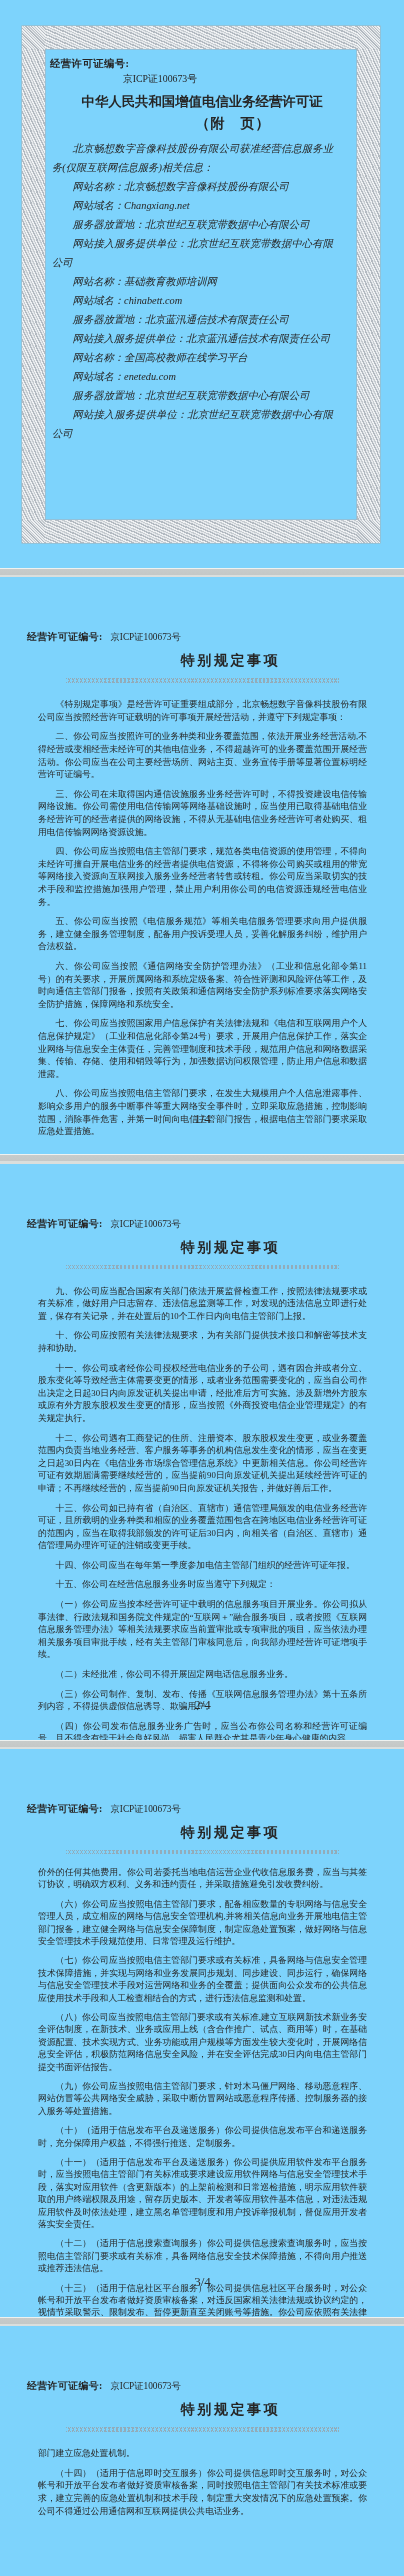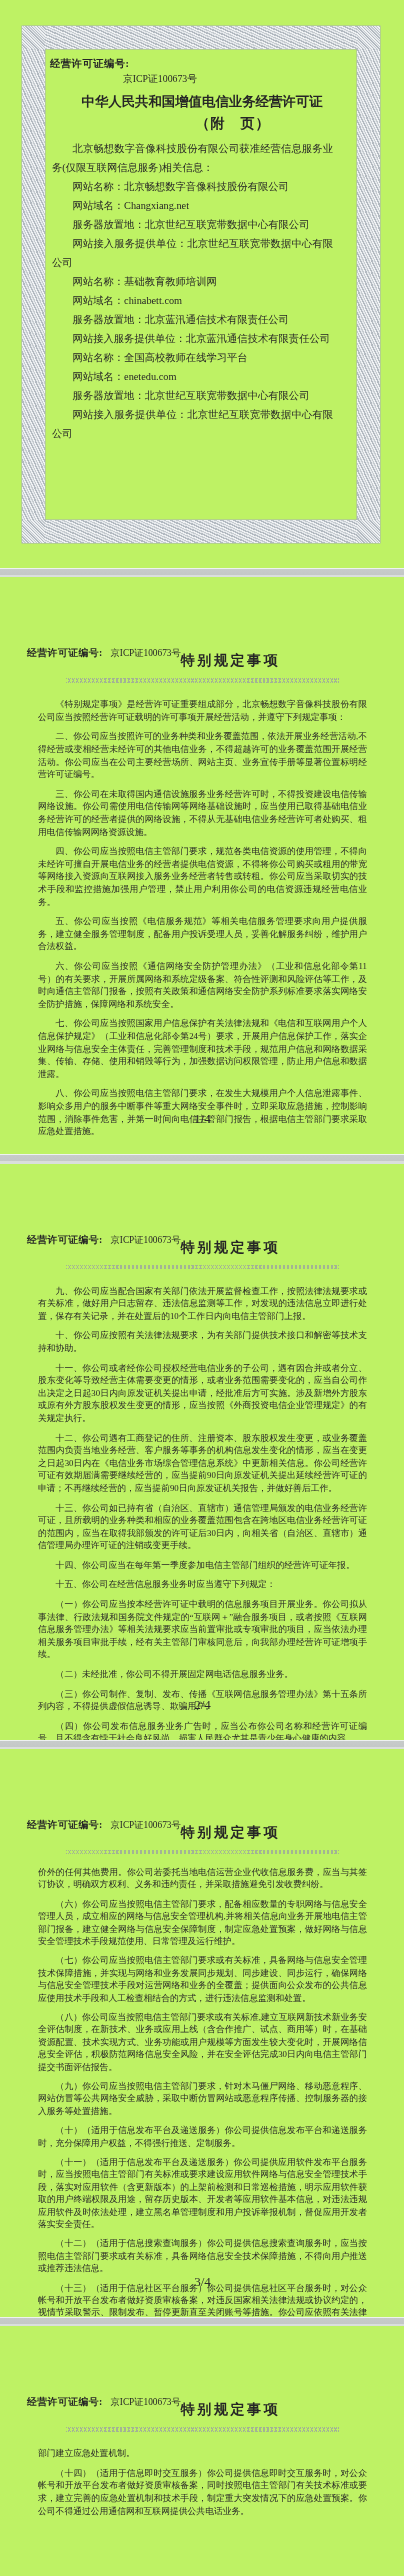--- a/index.html
+++ b/index.html
@@ -1,39 +1,39 @@
 <!DOCTYPE html>
 <html style="font-size:8.2px"><head>
 <meta charset="utf-8">
 <style>
   html,body{margin:0;padding:0;background:#b9bdbc;}
   #shot{position:relative;width:405px;height:2873px;margin:0 auto;background:#fff;
         font-family:"Liberation Serif","DejaVu Serif",serif;color:#262626;}
-  .page{position:relative;background:#bef264;overflow:hidden;}
+  .page{position:relative;background:#7dd3fc;overflow:hidden;}
   .page-cert{height:568px;}
   .page-std{height:577px;}
   .page-std3{height:576px;}
   .page-std4{height:568px;}
   .page-last{height:548px;}
   .divider{height:9.3px;background:linear-gradient(180deg,#eef2f0 0,#eef2f0 1px,#c7cbca 1px,#c4c8c7 6.7px,#dadedc 6.7px,#dadedc 9.3px);}
 
   
   .cert-frame{position:absolute;left:22px;top:26px;width:358px;height:517px;box-sizing:border-box;
     border:23px solid transparent;
     border-image:repeating-linear-gradient(45deg,#b3bac1 0 2.1px,#e6e9ec 2.1px 4.1px,#c5cbd0 4.1px 5.7px,#eff1f3 5.7px 7.7px) 45;
     box-shadow:0 0 0 0.5px #a9b0b5, inset 0 0 0 0.5px #a9b0b5;}
   .cert-no-label{position:absolute;left:50px;top:57px;font-size:10.3px;font-weight:bold;letter-spacing:0.5px;}
   .cert-no-value{position:absolute;left:123px;top:73px;font-size:9.8px;}
   .cert-title{position:absolute;left:45px;top:93px;width:314px;text-align:center;font-size:13.4px;font-weight:bold;}
   .cert-subtitle{position:absolute;left:45px;top:115px;width:314px;text-align:center;font-size:14px;font-weight:bold;letter-spacing:1px;padding-left:31px;}
   .cert-body{position:absolute;left:52px;top:139px;width:281px;font-size:10.3px;line-height:19px;}
-  .cpara{margin:0;text-indent:2em;text-align:justify;}
+  .cpara{margin:0;text-indent:2em;text-align:justify;font-style:italic;}
 
   
-  .sp-head{position:absolute;left:27px;top:70px;font-size:9.8px;white-space:nowrap;}
+  .sp-head{position:absolute;left:27px;top:54px;font-size:9.8px;white-space:nowrap;}
   .sp-head .lbl{font-weight:bold;letter-spacing:0.5px;}
   .sp-head .num{font-size:9.3px;margin-left:5.2px;}
   .sp-title{position:absolute;left:0;top:75px;width:100%;text-align:center;font-size:14px;font-weight:bold;letter-spacing:2.6px;padding-left:28px;}
   .sp-rule{position:absolute;left:66px;top:101px;width:273px;height:4.6px;opacity:.75;
     background:repeating-linear-gradient(115deg,#9aa0a4 0 1px,transparent 1px 3.6px),
                repeating-linear-gradient(65deg,#9aa0a4 0 1px,transparent 1px 3.6px);}
   .sp-body{position:absolute;left:31px;top:114px;width:343px;font-size:8.8px;line-height:12.6px;}
   .page-std4 .sp-body{top:110px;line-height:12.4px;}
   .para{margin:7px;text-indent:2em;text-align:justify;}
   .para.cont{text-indent:0;}

